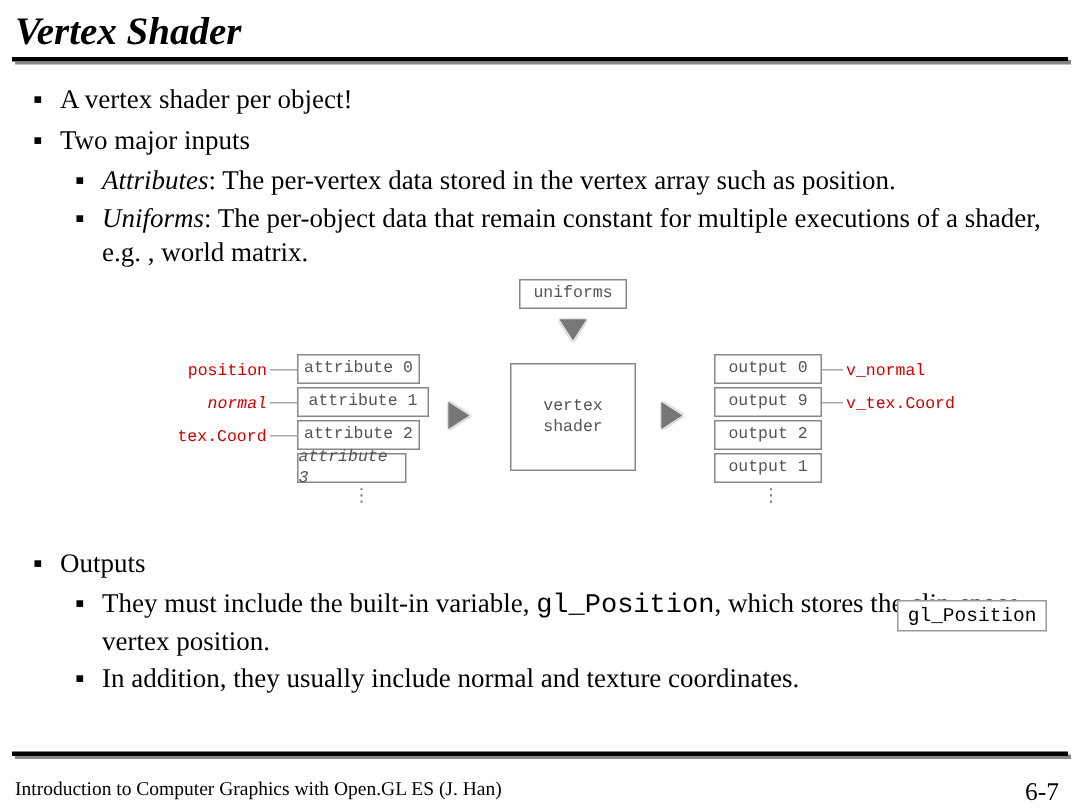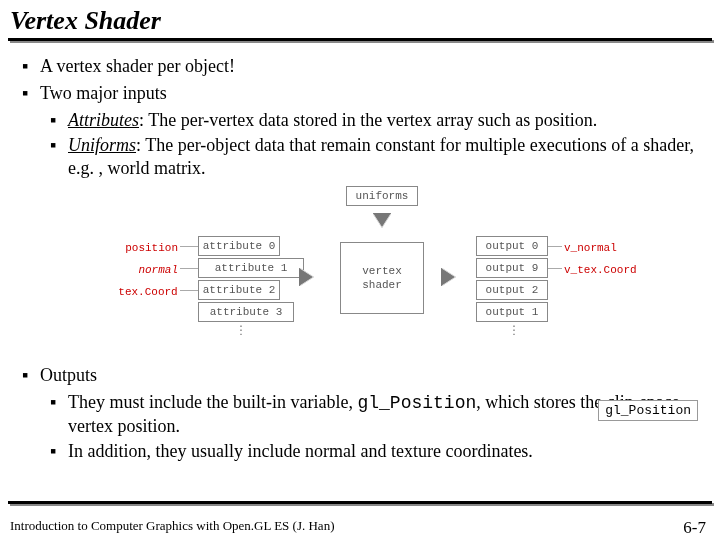--- a/index.html
+++ b/index.html
@@ -33,21 +33,21 @@
   }
   .content {
     padding: 10px 22px 0 22px;
     font-size: 18px;
     line-height: 1.28;
   }
   .b1 { margin: 4px 0 4px 0; display:flex; }
   .b2 { margin: 2px 0 2px 28px; display:flex; }
   .bullet { width: 18px; flex: 0 0 18px; }
   .txt { flex: 1; }
-  .italic { font-style: italic; text-decoration: underline; }
+  .italic { font-style: italic; }
   .mono { font-family: "Courier New", monospace; }
   .diagram {
     margin: 6px auto 6px auto;
     width: 540px;
     height: 172px;
     position: relative;
     font-family: "Courier New", monospace;
     font-size: 11px;
     color: #555;
   }
@@ -174,23 +174,23 @@
       <div class="arrow arrow-down" style="left:283px; top:28px;"></div>
 
       <div class="dlab red" style="left:28px; top:55px; text-align:right; width:60px;">position</div>
       <div class="dlab red" style="left:28px; top:77px; text-align:right; width:60px;font-style:italic;">normal</div>
       <div class="dlab red" style="left:28px; top:99px; text-align:center; width:60px;">tex.Coord</div>
       <div class="conn" style="left:90px; top:60px; width:18px;"></div>
       <div class="conn" style="left:90px; top:82px; width:18px;"></div>
       <div class="conn" style="left:90px; top:104px; width:18px;"></div>
 
       <div class="dbox" style="left:108px; top:50px; width:82px; height:20px;">attribute 0</div>
-      <div class="dbox" style="left:108px; top:72px; width:106px; height:20px;">attribute 1</div>
+      <div class="dbox" style="left:108px; top:72px; width:88px; height:20px;">attribute 1</div>
       <div class="dbox" style="left:108px; top:94px; width:82px; height:20px;">attribute 2</div>
-      <div class="dbox" style="left:108px; top:116px; width:96px; height:20px;">attribute 3</div>
+      <div class="dbox" style="left:108px; top:116px; width:73px; height:20px;font-style:italic;">attribute 3</div>
       <div class="vdots" style="left:145px; top:138px;">⋮</div>
 
       <div class="arrow arrow-right" style="left:210px; top:82px;"></div>
 
       <div class="dbox" style="left:250px; top:56px; width:84px; height:72px; white-space:pre; text-align:center;">vertex
 shader</div>
 
       <div class="arrow arrow-right" style="left:352px; top:82px;"></div>
 
       <div class="dbox" style="left:386px; top:50px; width:72px; height:20px;">output 0</div>

